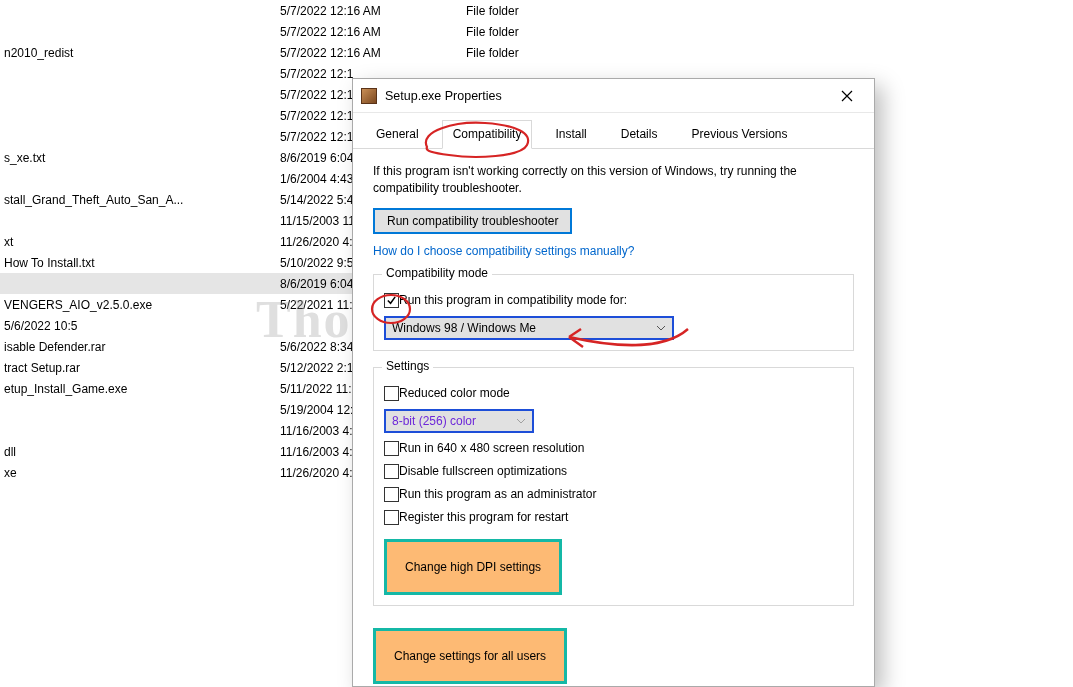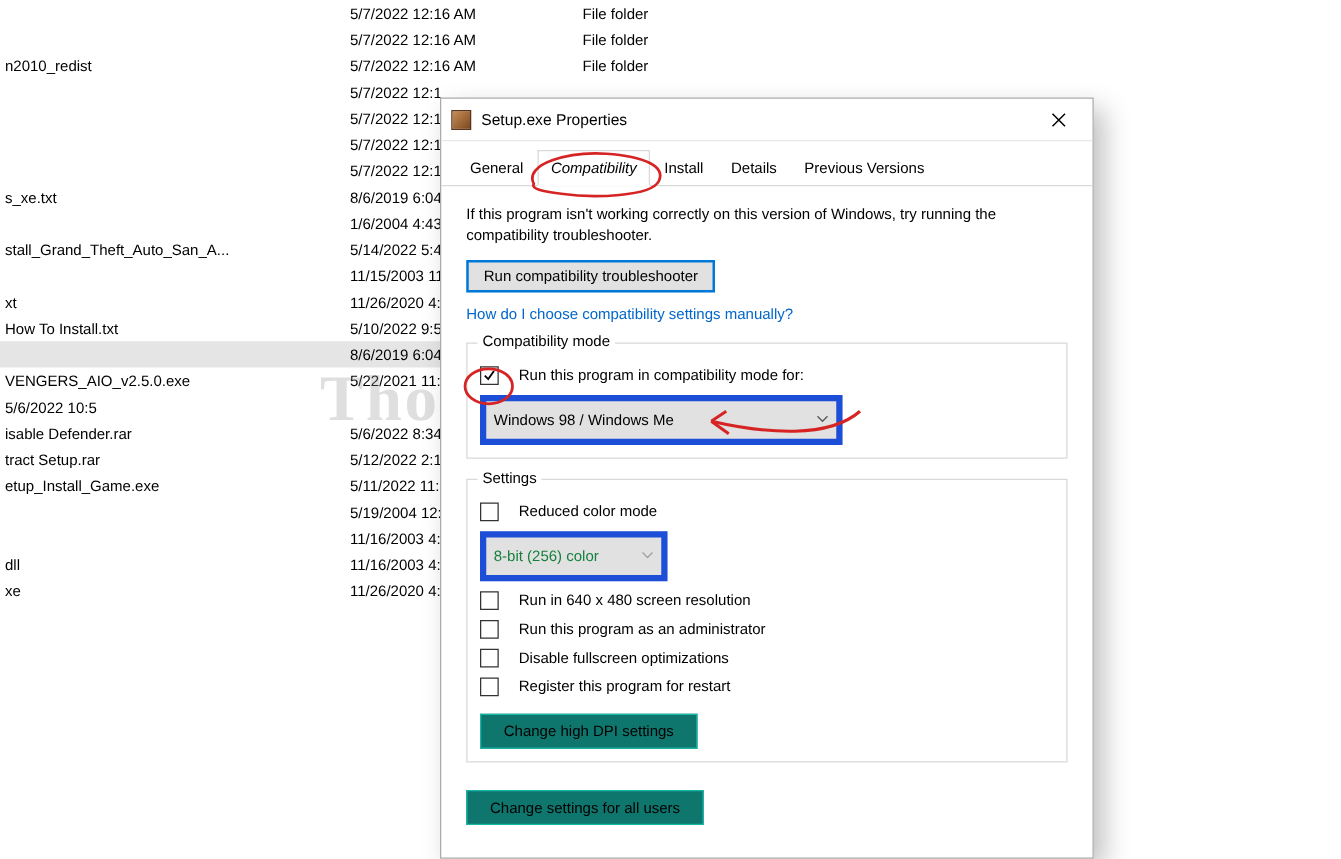--- a/index.html
+++ b/index.html
@@ -62,36 +62,35 @@
     align-items: center;
     justify-content: center;
     font-size: 13px;
     cursor: pointer;
   }
   .close-btn svg { width: 12px; height: 12px; }
   .tabs {
     display: flex;
     padding: 6px 12px 0 12px;
     border-bottom: 1px solid #d9d9d9;
-    gap: 0;
+    gap: 12px;
   }
   .tab {
     padding: 6px 10px 7px 10px;
     border: 1px solid transparent;
     border-bottom: none;
     cursor: pointer;
     position: relative;
     top: 1px;
     font-size: 12px;
   }
   .tab.active {
     border-color: #d9d9d9;
     background: #fff;
     border-bottom: 1px solid #fff;
-    font-style: italic;
   }
   .tab-content {
     padding: 14px 20px;
   }
   .info-text { margin-bottom: 10px; line-height: 1.45; }
   .troubleshoot-btn {
     padding: 4px 12px;
     border: 2px solid #0078d7;
     background: #e1e1e1;
     margin-bottom: 10px;
@@ -114,51 +113,51 @@
   .group-caption {
     position: absolute;
     top: -9px;
     left: 8px;
     background: #fff;
     padding: 0 4px;
   }
   .chk-row {
     display: flex;
     align-items: center;
-    gap: 16px;
+    gap: 0;
     margin: 8px 0;
   }
   .chk {
     width: 15px; height: 15px;
     border: 1px solid #333;
     display: flex;
     align-items: center;
     justify-content: center;
     background: #fff;
     cursor: pointer;
   }
   .chk.checked svg { display: block; }
   .chk svg { display: none; width: 11px; height: 11px; }
   .combobox {
-    border: 5px solid #1d4ed8;
+    border: 2px solid #1d4ed8;
     background: #e1e1e1;
-    height: 40px;
+    height: 24px;
     display: flex;
     align-items: center;
     padding: 0 6px;
     cursor: pointer;
     justify-content: space-between;
   }
   .combobox.wide { width: 290px; margin-top: 6px; }
-  .combobox.small { width: 150px; margin: 4px 0 8px 0; color: #15803d; background:#e1e1e1; }
+  .combobox.small { width: 150px; margin: 4px 0 8px 0; color: #6d28d9; background:#e1e1e1; }
   .combobox .chev { font-size: 10px; color: #555; }
   .plain-btn {
-    border: 1px solid #14b8a6;
-    background: #0f766e;
-    padding: 6px 18px;
+    border: 3px solid #14b8a6;
+    background: #fdba74;
+    padding: 18px 18px;
     cursor: pointer;
     font-family: inherit;
     font-size: 12px;
     margin-top: 6px;
   }
   
   .annot-tab-circle, .annot-check-circle, .annot-arrow {
     position: absolute;
     pointer-events: none;
   }
@@ -355,25 +354,25 @@
             </svg>
         </span>
       </div>
 
       <div class="chk-row">
         <span class="chk"></span>
         <span>Run in 640 x 480 screen resolution</span>
       </div>
       <div class="chk-row">
         <span class="chk"></span>
+        <span>Disable fullscreen optimizations</span>
+      </div>
+      <div class="chk-row">
+        <span class="chk"></span>
         <span>Run this program as an administrator</span>
-      </div>
-      <div class="chk-row">
-        <span class="chk"></span>
-        <span>Disable fullscreen optimizations</span>
       </div>
       <div class="chk-row">
         <span class="chk"></span>
         <span>Register this program for restart</span>
       </div>
 
       <button class="plain-btn">Change high DPI settings</button>
     </div>
 
     <button class="plain-btn">Change settings for all users</button>

